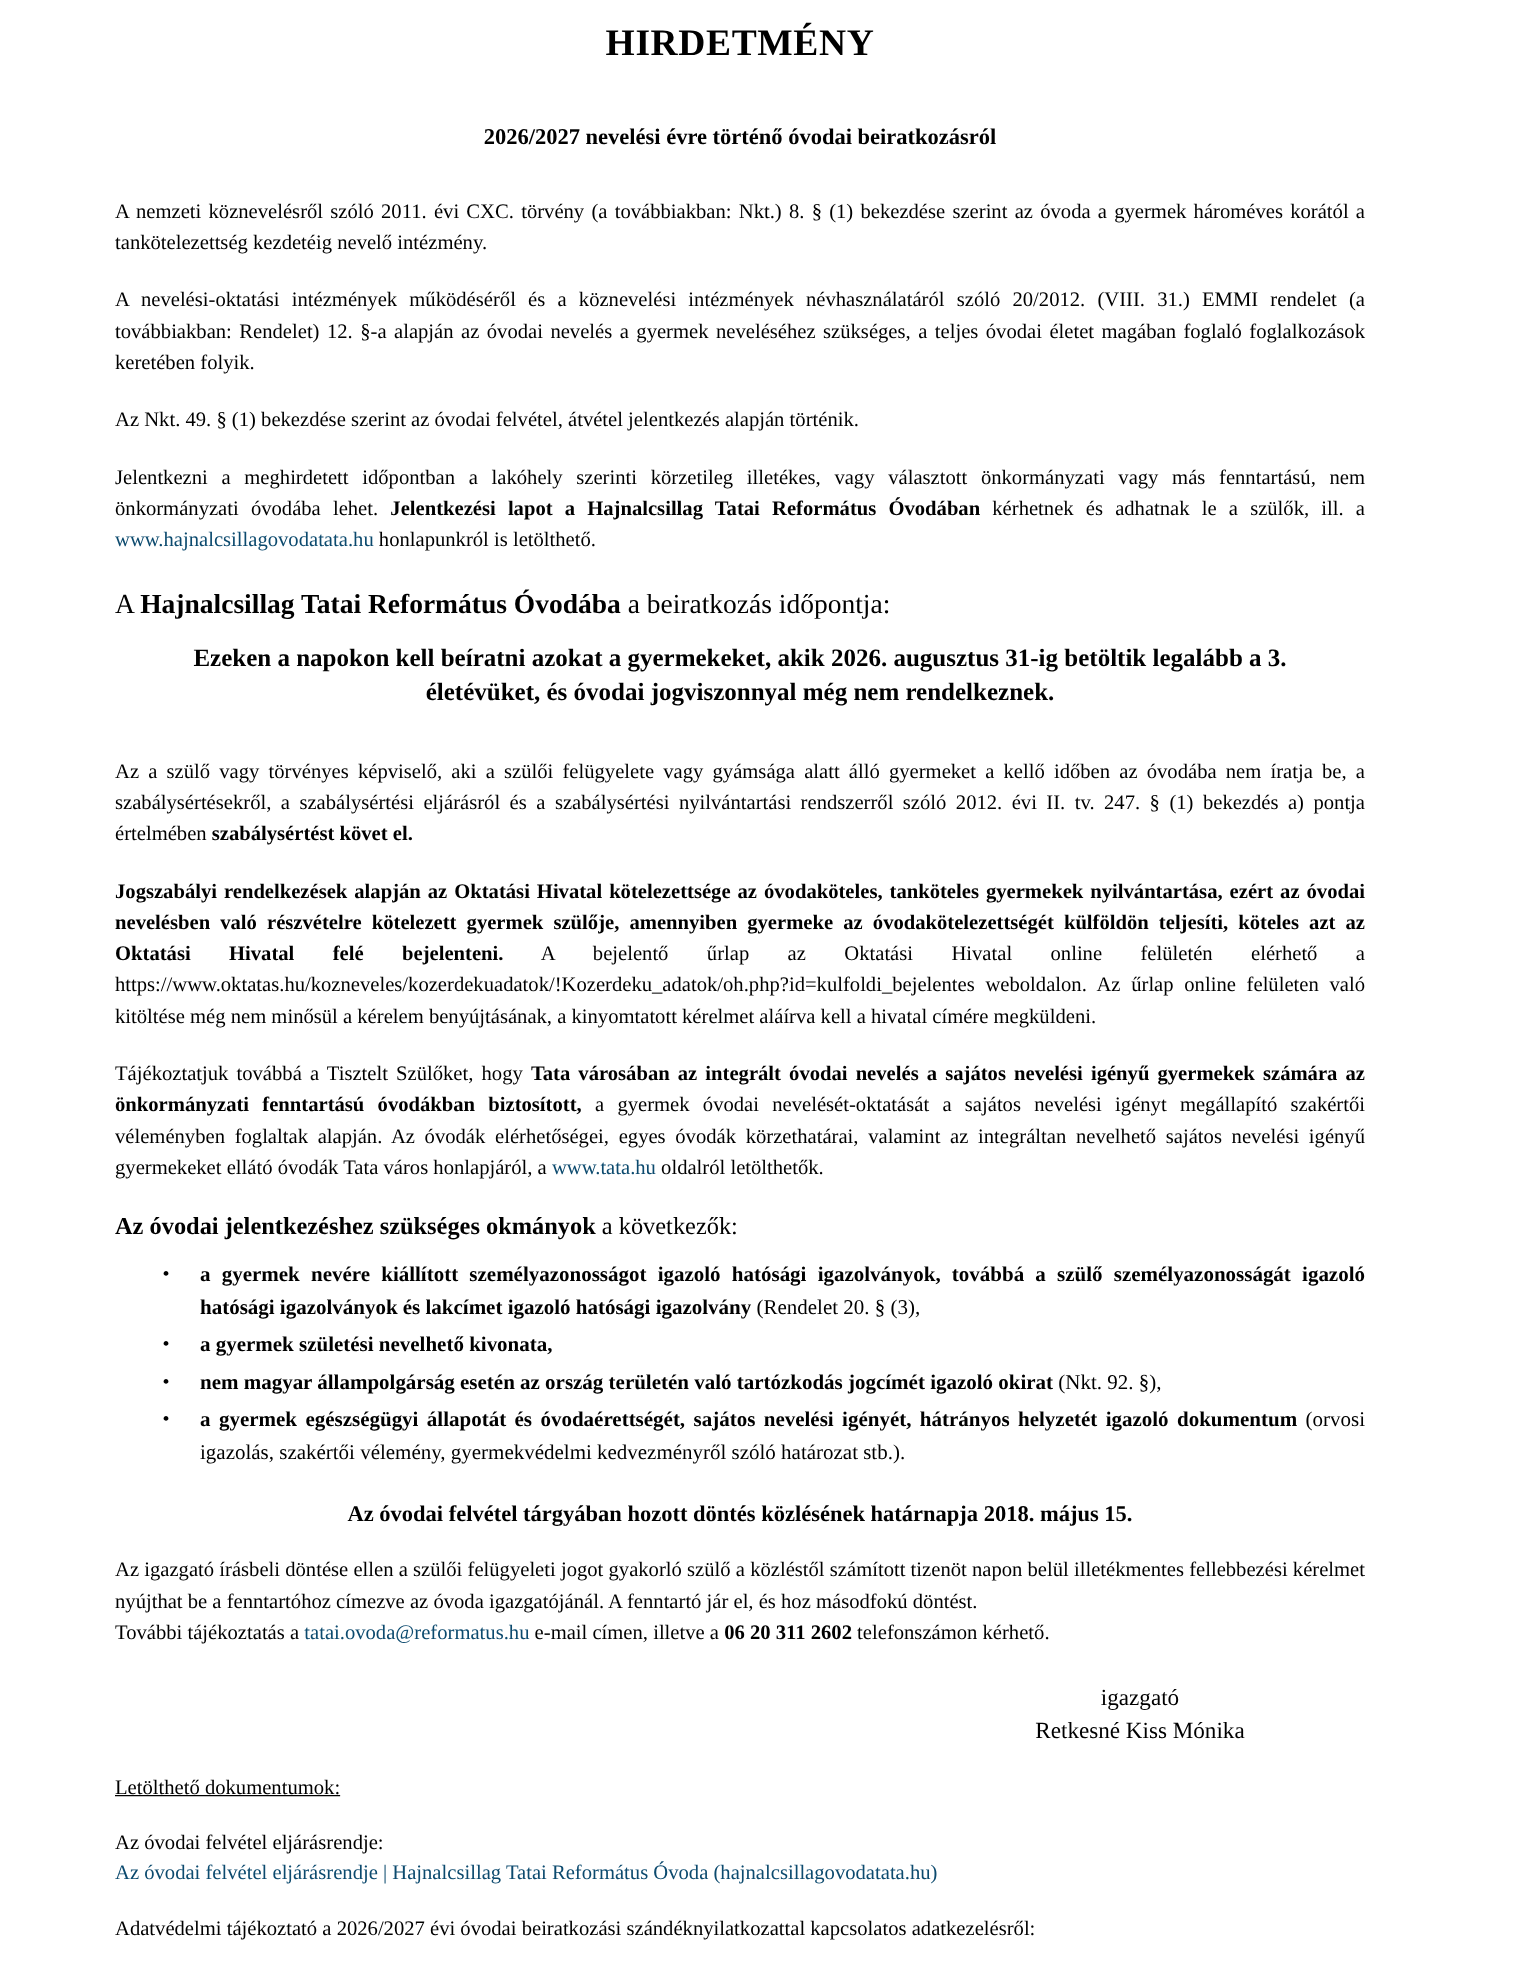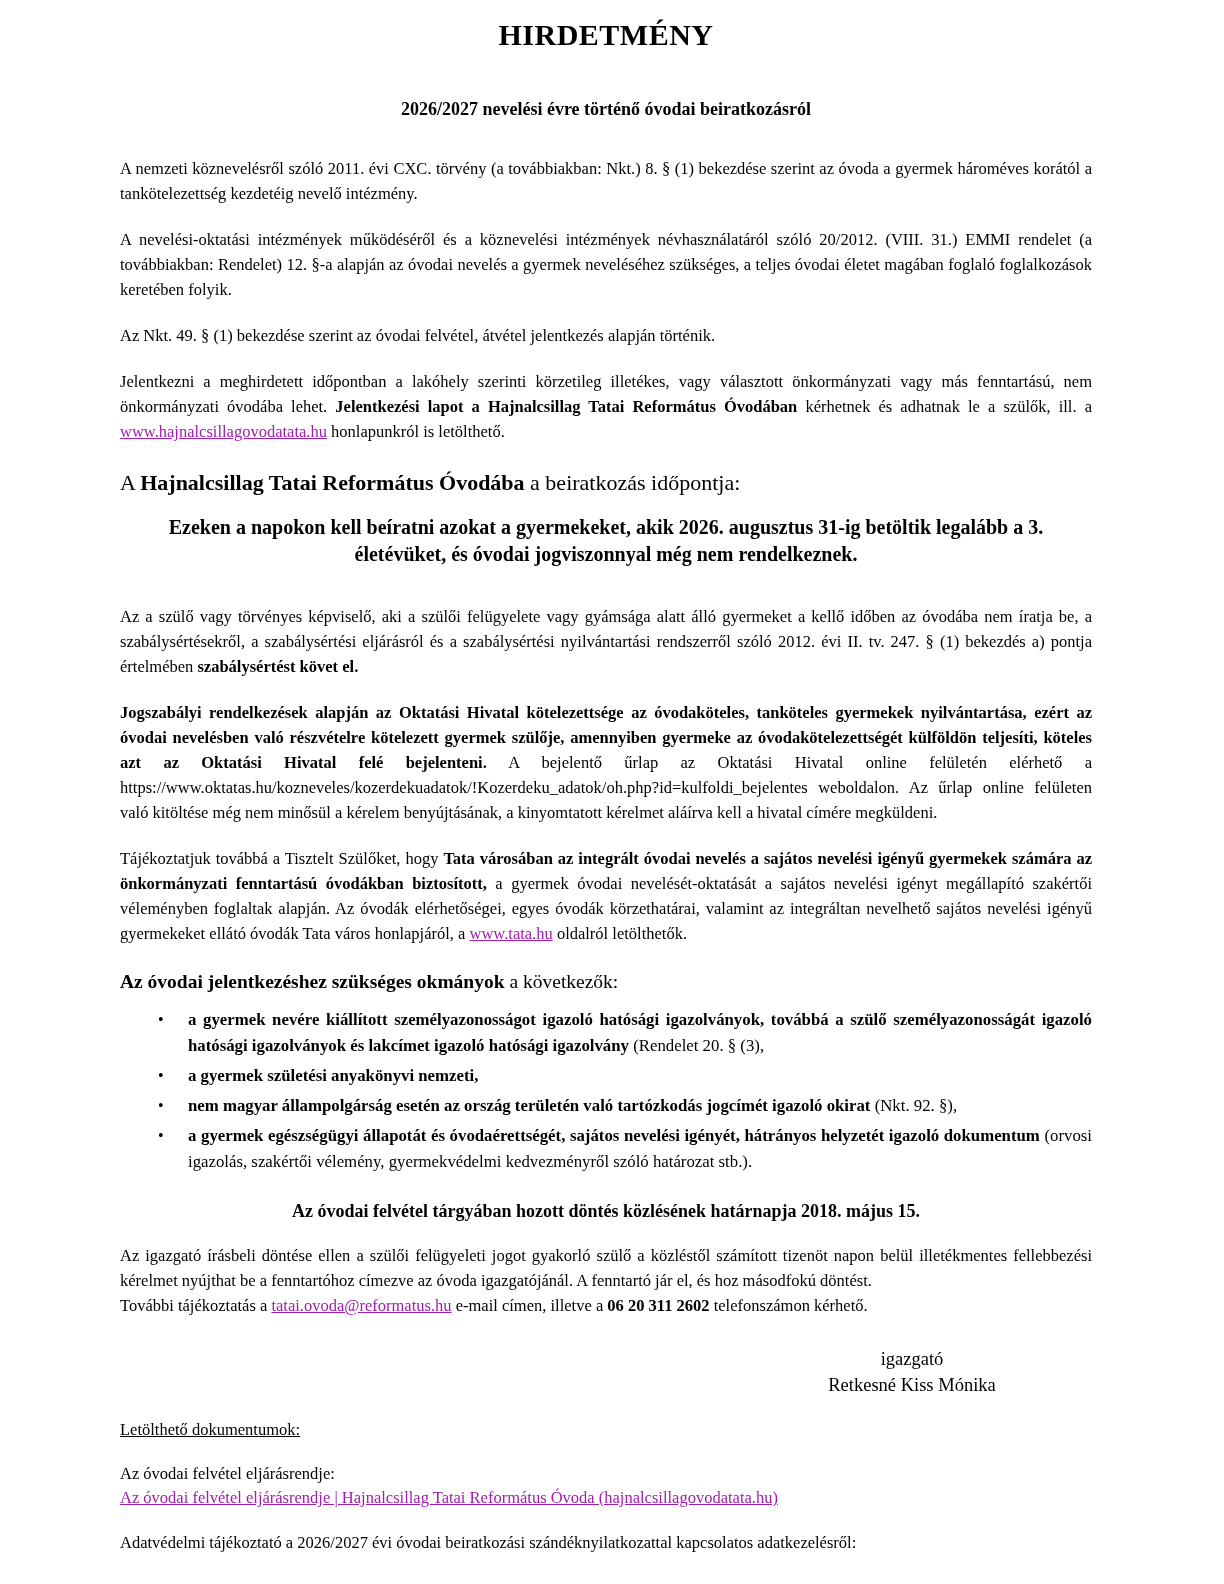--- a/index.html
+++ b/index.html
@@ -5,21 +5,21 @@
   html, body { margin: 0; padding: 0; background: #ffffff; }
   body {
     width: 1224px; height: 1584px;
     font-family: "Liberation Serif", "DejaVu Serif", serif;
     color: #000000;
     box-sizing: border-box;
   }
   .page {
     box-sizing: border-box;
     width: 1224px; height: 1584px;
-    padding: 16px 132px 10px 120px;
+    padding: 16px 132px 10px 92px;
     overflow: hidden;
   }
   .title {
     text-align: center;
     font-size: 30px;
     font-weight: bold;
     letter-spacing: 0.5px;
     margin: 2px 0 0 0;
   }
   .subtitle {
@@ -31,22 +31,21 @@
   p.body-p {
     font-size: 16.5px;
     line-height: 25px;
     text-align: justify;
     margin: 0;
   }
   .mt-lg { margin-top: 36px !important; }
   .mt-md { margin-top: 21px !important; }
   b, .b { font-weight: bold; }
   a.link {
-    color: #a21caf;
-    text-decoration: underline;
+    color: #0c4a6e;
     cursor: pointer;
   }
   .h-enroll {
     font-size: 22px;
     margin-top: 26px;
     text-align: left;
   }
   .date-line {
     text-align: center;
     font-size: 19.5px;
@@ -132,21 +131,21 @@
   <p class="body-p mt-lg"><span>Az a szülő vagy törvényes képviselő, aki a szülői felügyelete vagy gyámsága alatt álló gyermeket a kellő időben az óvodába nem íratja be, a szabálysértésekről, a szabálysértési eljárásról és a szabálysértési nyilvántartási rendszerről szóló 2012. évi II. tv. 247. § (1) bekezdés a) pontja értelmében </span><b>szabálysértést követ el.</b></p>
 
   <p class="body-p mt-md"><b>Jogszabályi rendelkezések alapján az Oktatási Hivatal kötelezettsége az óvodaköteles, tanköteles gyermekek nyilvántartása, ezért az óvodai nevelésben való részvételre kötelezett gyermek szülője, amennyiben gyermeke az óvodakötelezettségét külföldön teljesíti, köteles azt az Oktatási Hivatal felé bejelenteni.</b><span> A bejelentő űrlap az Oktatási Hivatal online felületén elérhető a https://www.oktatas.hu/kozneveles/kozerdekuadatok/!Kozerdeku_adatok/oh.php?id=kulfoldi_bejelentes weboldalon. Az űrlap online felületen való kitöltése még nem minősül a kérelem benyújtásának, a kinyomtatott kérelmet aláírva kell a hivatal címére megküldeni.</span></p>
 
   <p class="body-p mt-md"><span>Tájékoztatjuk továbbá a Tisztelt Szülőket, hogy </span><b>Tata városában az integrált óvodai nevelés a sajátos nevelési igényű gyermekek számára az önkormányzati fenntartású óvodákban biztosított,</b><span> a gyermek óvodai nevelését-oktatását a sajátos nevelési igényt megállapító szakértői véleményben foglaltak alapján. Az óvodák elérhetőségei, egyes óvodák körzethatárai, valamint az integráltan nevelhető sajátos nevelési igényű gyermekeket ellátó óvodák Tata város honlapjáról, a </span><a class="link">www.tata.hu</a><span> oldalról letölthetők.</span></p>
 
   <div class="docs-heading"><b>Az óvodai jelentkezéshez szükséges okmányok</b><span> a következők:</span></div>
 
   <ul class="req-list">
     <li><span class="bullet">•</span><b>a gyermek nevére kiállított személyazonosságot igazoló hatósági igazolványok, továbbá a szülő személyazonosságát igazoló hatósági igazolványok és lakcímet igazoló hatósági igazolvány</b><span> (Rendelet 20. § (3),</span></li>
-    <li><span class="bullet">•</span><b>a gyermek születési anyakönyvi nemzeti,</b><span></span></li>
+    <li><span class="bullet">•</span><b>a gyermek születési nevelhető kivonata,</b><span></span></li>
     <li><span class="bullet">•</span><b>nem magyar állampolgárság esetén az ország területén való tartózkodás jogcímét igazoló okirat</b><span> (Nkt. 92. §),</span></li>
     <li><span class="bullet">•</span><b>a gyermek egészségügyi állapotát és óvodaérettségét, sajátos nevelési igényét, hátrányos helyzetét igazoló dokumentum</b><span> (orvosi igazolás, szakértői vélemény, gyermekvédelmi kedvezményről szóló határozat stb.).</span></li>
   </ul>
 
   <div class="deadline">Az óvodai felvétel tárgyában hozott döntés közlésének határnapja 2018. május 15.</div>
 
   <p class="body-p mt-md"><span>Az igazgató írásbeli döntése ellen a szülői felügyeleti jogot gyakorló szülő a közléstől számított tizenöt napon belül illetékmentes fellebbezési kérelmet nyújthat be a fenntartóhoz címezve az óvoda igazgatójánál. A fenntartó jár el, és hoz másodfokú döntést.</span><br><span>További tájékoztatás a </span><a class="link">tatai.ovoda@reformatus.hu</a><span> e-mail címen, illetve a </span><b>06 20 311 2602</b><span> telefonszámon kérhető.</span></p>
 
   <div class="signature">
     <div>igazgató</div>

